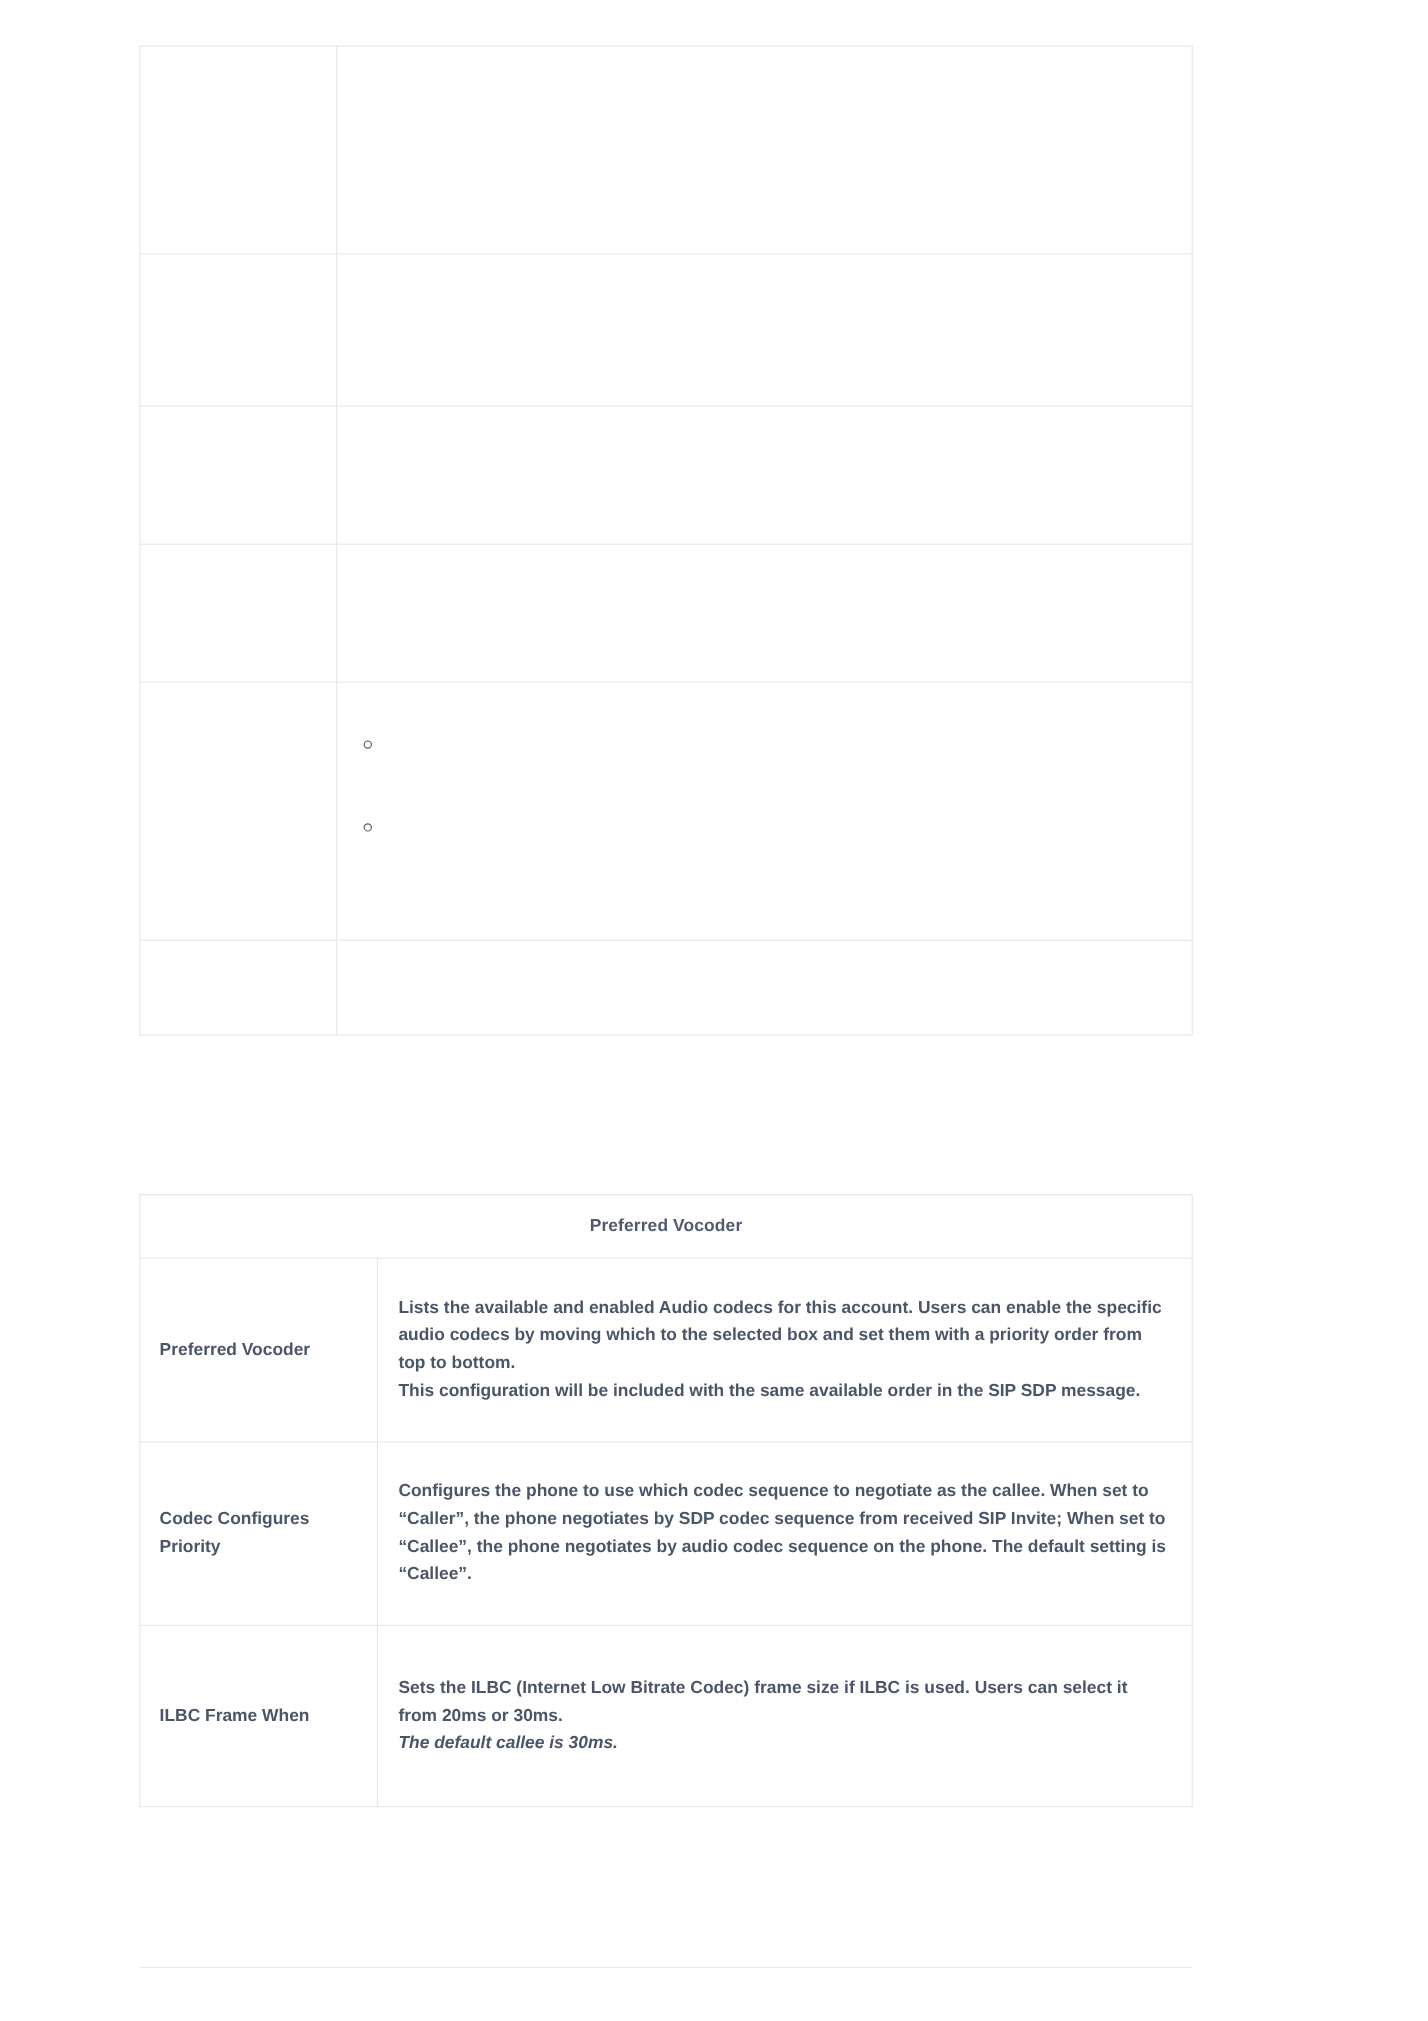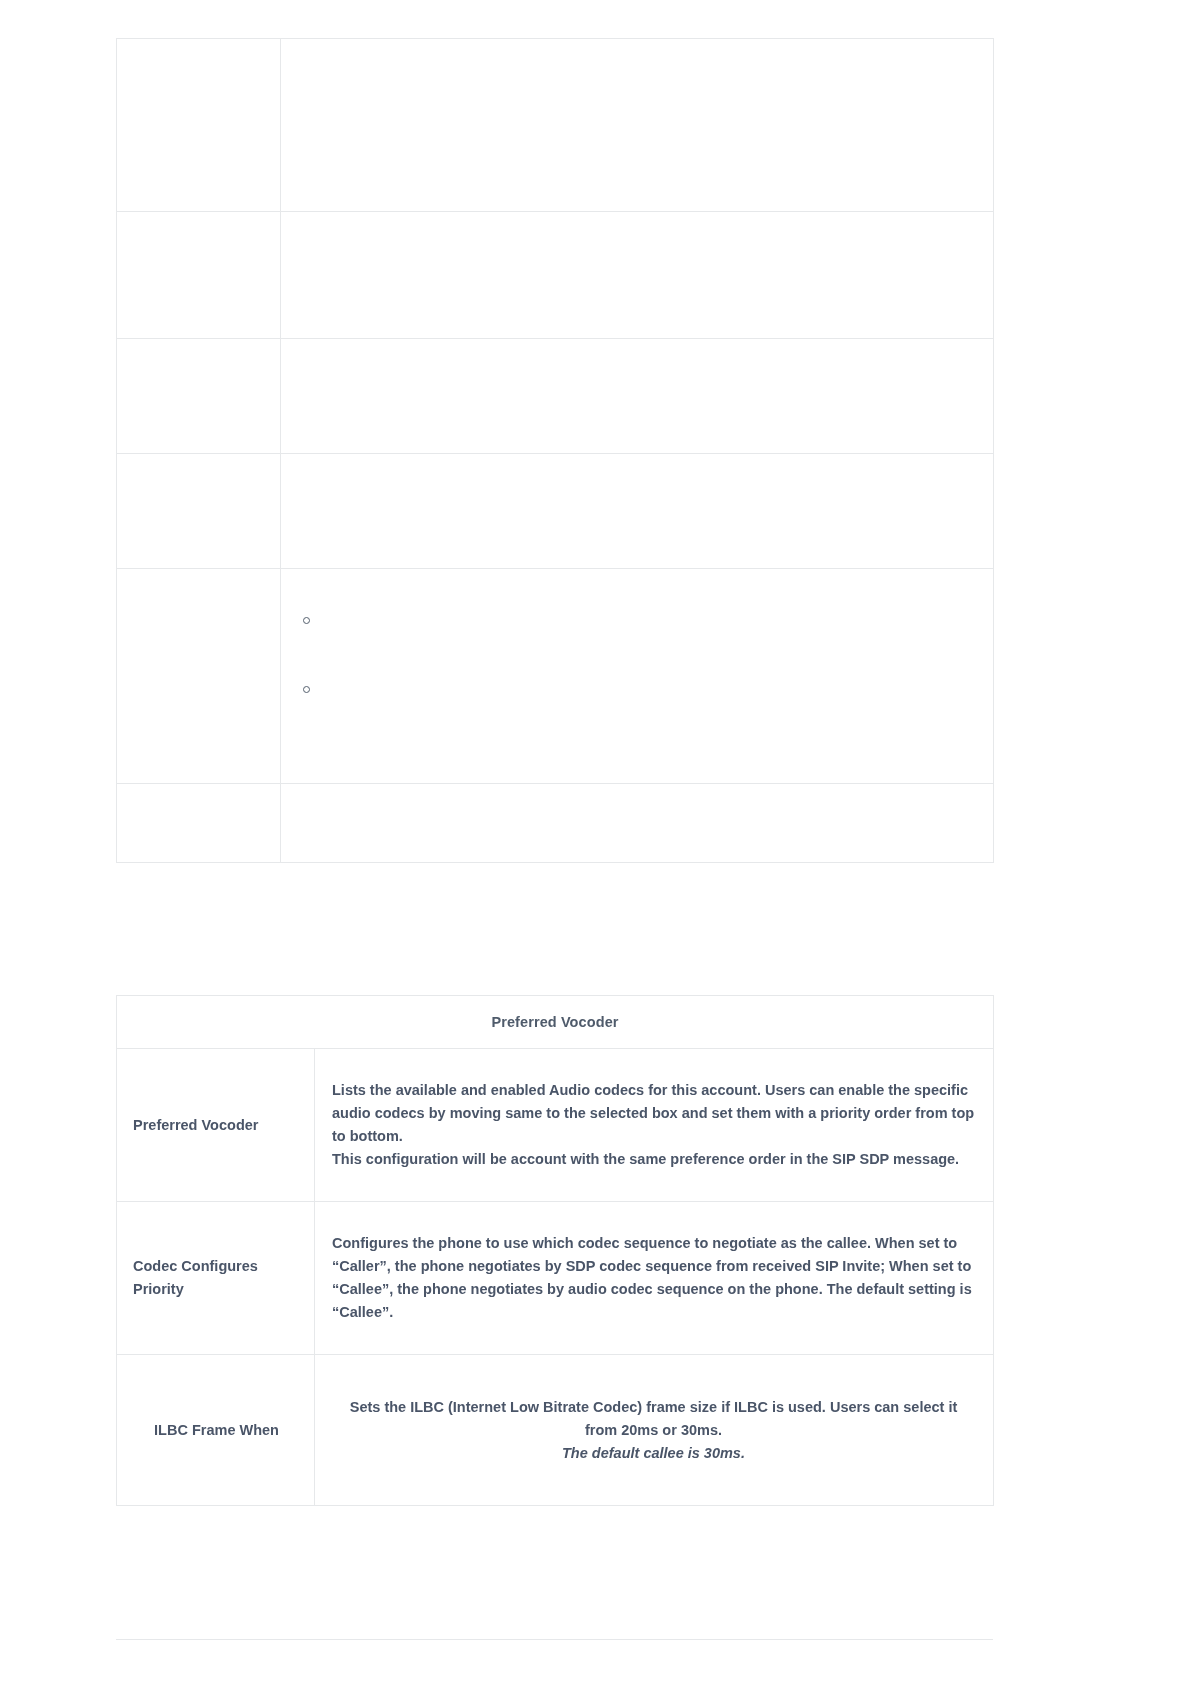--- a/index.html
+++ b/index.html
@@ -111,21 +111,21 @@
   .vocoder-table td.v p {
     margin: 0;
   }
   .vocoder-table td.v p.italic {
     font-style: italic;
   }
 
   .row-pv   td { height: 120px; }
   .row-cnp  td { height: 120px; }
   .row-ufm  td { height: 74px; }
-  .row-ilbc td { height: 118px; text-align: center; }
+  .row-ilbc td { height: 118px; }
 
   
   .bottom-rule {
     position: absolute;
     left: 116px;
     top: 1639px;
     width: 877px;
     height: 1px;
     background: #e6e8ea;
   }
@@ -179,22 +179,22 @@
         <col class="c2">
       </colgroup>
     <tbody>
       <tr>
         <td class="tbl-title" colspan="2">Preferred Vocoder</td>
       </tr>
 
       <tr class="row-pv">
         <td class="k">Preferred Vocoder</td>
         <td class="v">
-          <p>Lists the available and enabled Audio codecs for this account. Users can enable the specific audio codecs by moving same to the selected box and set them with a priority order from top to bottom.</p>
-          <p>This configuration will be account with the same preference order in the SIP SDP message.</p>
+          <p>Lists the available and enabled Audio codecs for this account. Users can enable the specific audio codecs by moving which to the selected box and set them with a priority order from top to bottom.</p>
+          <p>This configuration will be included with the same available order in the SIP SDP message.</p>
         </td>
       </tr>
 
       <tr class="row-cnp">
         <td class="k">Codec Configures Priority</td>
         <td class="v">
           <p>Configures the phone to use which codec sequence to negotiate as the callee. When set to “Caller”, the phone negotiates by SDP codec sequence from received SIP Invite; When set to “Callee”, the phone negotiates by audio codec sequence on the phone. The default setting is “Callee”.</p>
         </td>
       </tr>
 

